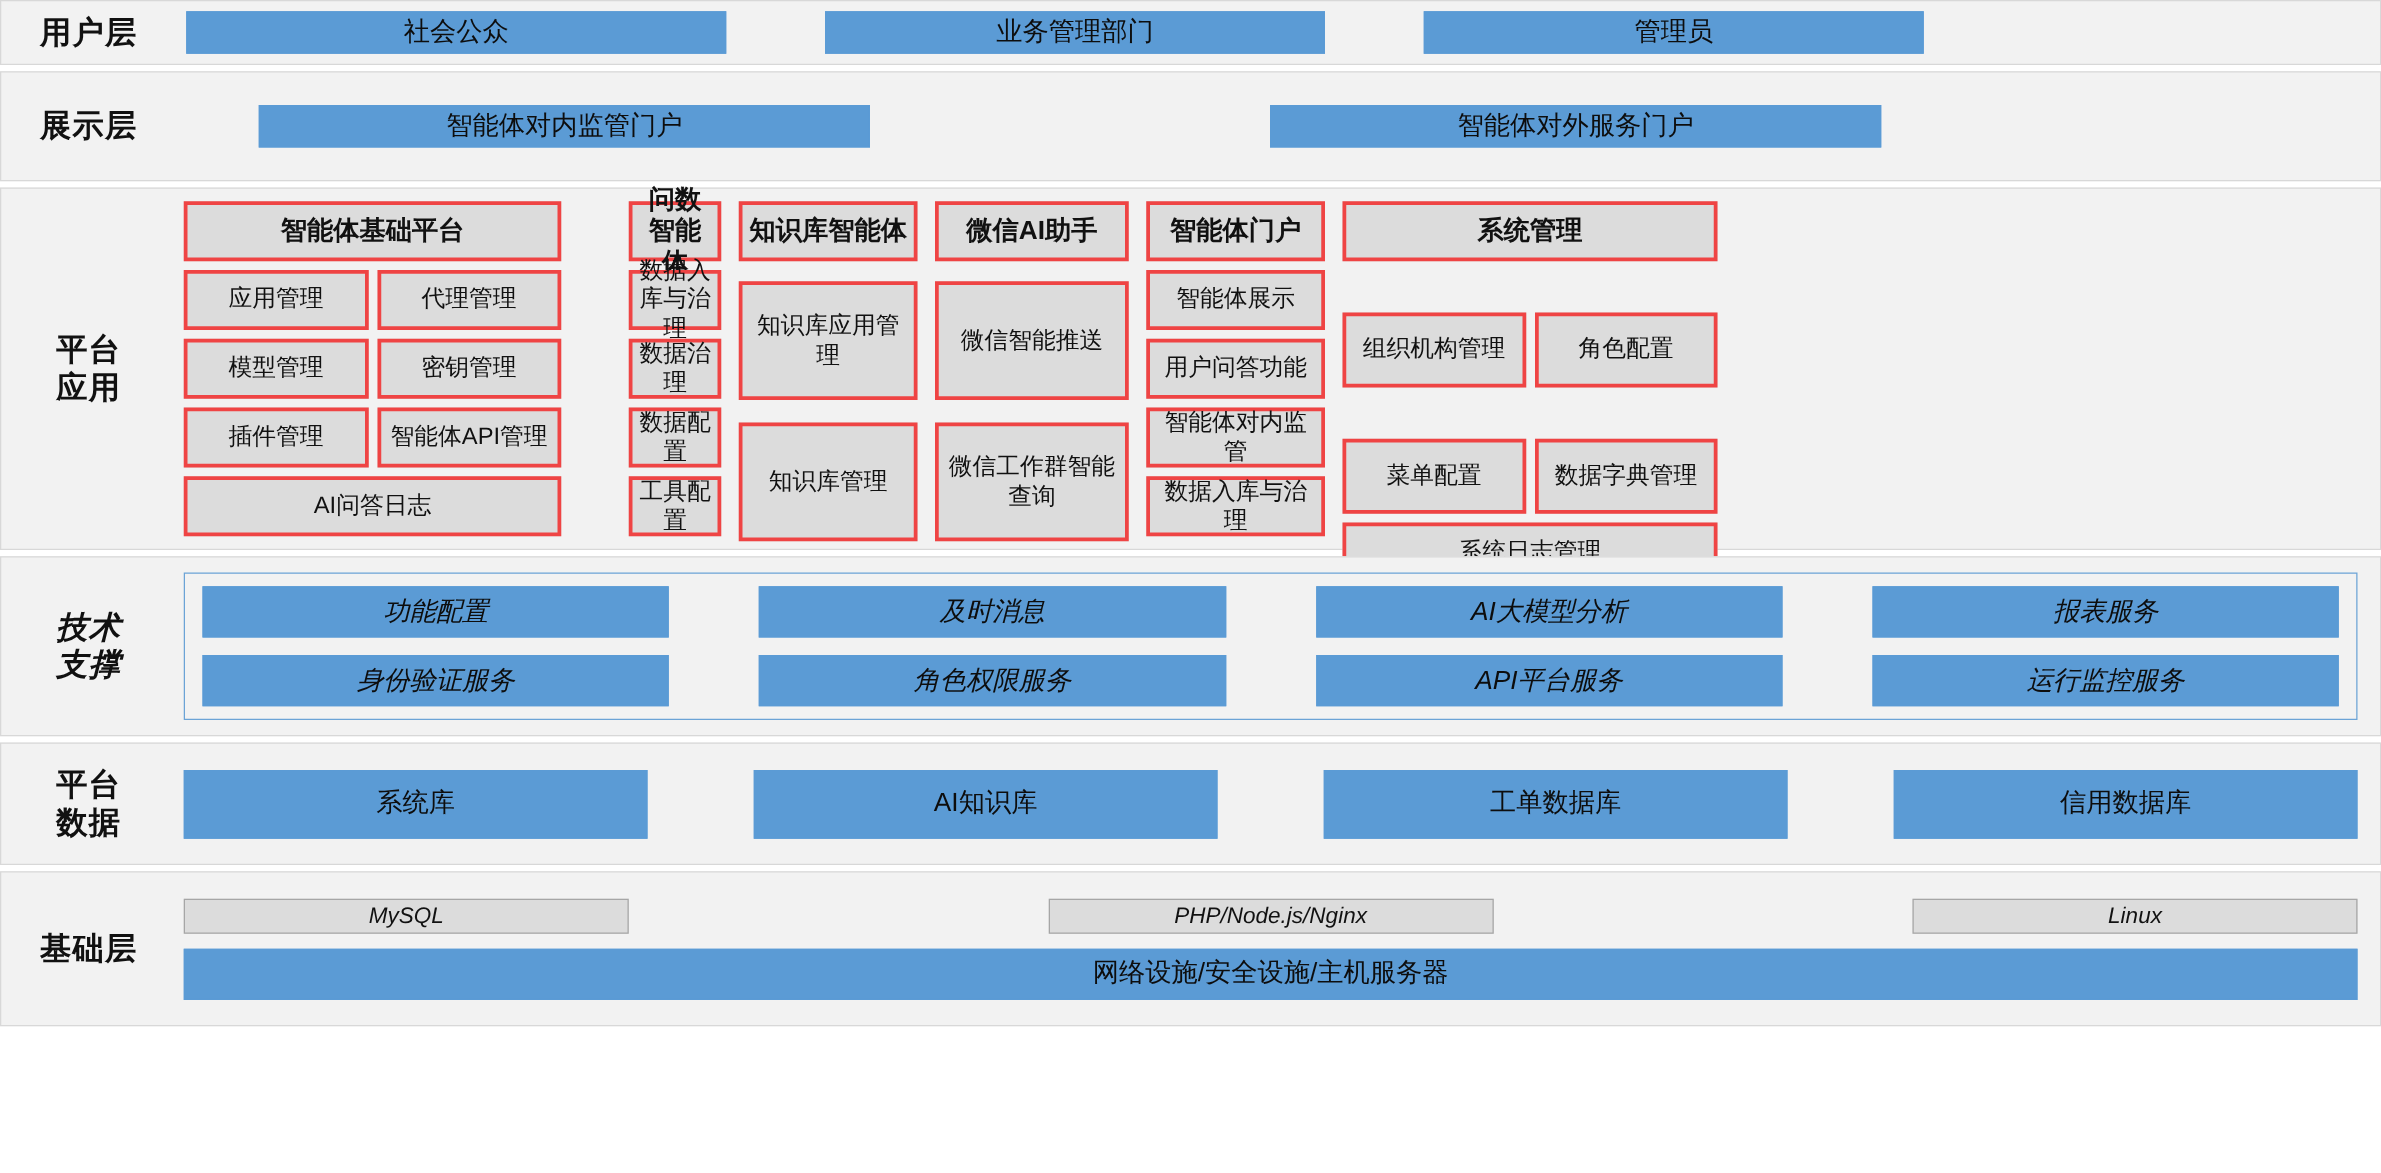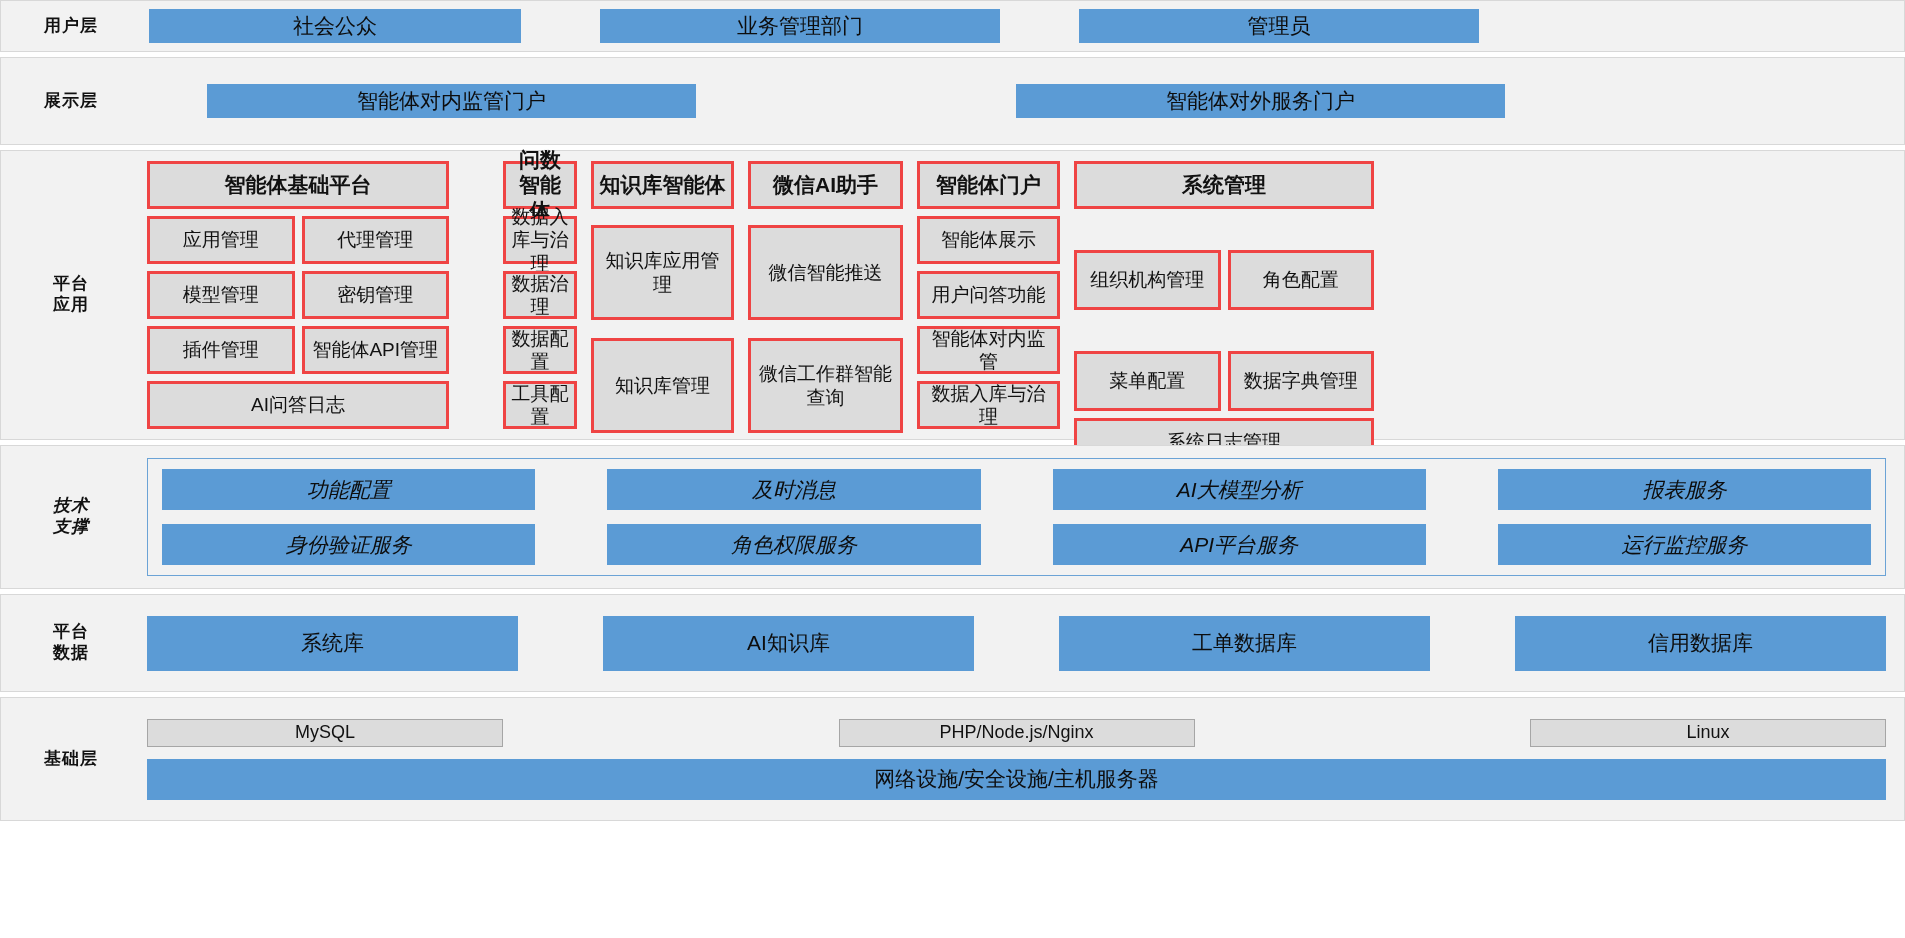--- a/index.html
+++ b/index.html
@@ -24,21 +24,21 @@
     margin-bottom: 5px;
     position: relative;
   }
   .layer-label {
     width: 140px;
     min-width: 140px;
     display: flex;
     align-items: center;
     justify-content: center;
     font-weight: bold;
-    font-size: 17px;
+    font-size: 25px;
     color: #111;
     letter-spacing: 1px;
     line-height: 1.22;
     text-align: center;
     white-space: pre-line;
   }
   .layer-body {
     flex: 1;
     display: flex;
     align-items: center;
@@ -67,21 +67,21 @@
     padding: 2px 4px;
   }
   .box-grey.head { font-weight: bold; font-size: 21px; }
   .box-grey.plain-border { border: 1px solid #a6a6a6; }
 
   
   #user-layer { height: 52px; }
   #user-layer .layer-body { gap: 0; }
   .user-row { display: flex; width: 100%; align-items: center; gap: 79px; padding-left: 8px;}
   .user-row .box-blue { height: 34px; }
-  .u1 { width: 372px; }
+  .u1 { width: 432px; }
   .u2 { width: 400px; }
   .u3 { width: 400px; }
 
   
   #present-layer { height: 88px; }
   .present-row { display: flex; width: 100%; gap: 320px; padding-left: 66px;}
   .present-row .box-blue { height: 34px; width: 489px; }
 
   
   #platapp-layer { height: 290px; }
@@ -118,21 +118,21 @@
   .tech-grid .box-blue { height: 41px; }
 
   
   #data-layer { height: 98px; }
   .data-row { display: grid; grid-template-columns: repeat(4, 1fr); gap: 85px; width: 100%; padding-left: 6px; }
   .data-row .box-blue { height: 55px; }
 
   
   #infra-layer { height: 124px; }
   #infra-layer .layer-body { flex-direction: column; justify-content: center; gap: 12px; padding: 8px 18px 8px 0; }
-  .infra-top { display: flex; width: 100%; gap: 0; justify-content: space-between; padding-left: 6px; }
+  .infra-top { display: flex; width: 100%; gap: 0; justify-content: space-between; padding-left: 6px; font-style: italic; }
   .infra-top .box-grey { height: 28px; font-size: 18px; }
   .i1 { width: 356px; }
   .i2 { width: 356px; }
   .i3 { width: 356px; }
   .infra-bottom { width: 100%; padding-left: 6px; }
   .infra-bottom .box-blue { height: 41px; width: 100%; }
 </style>
 </head>
 <body>
 

